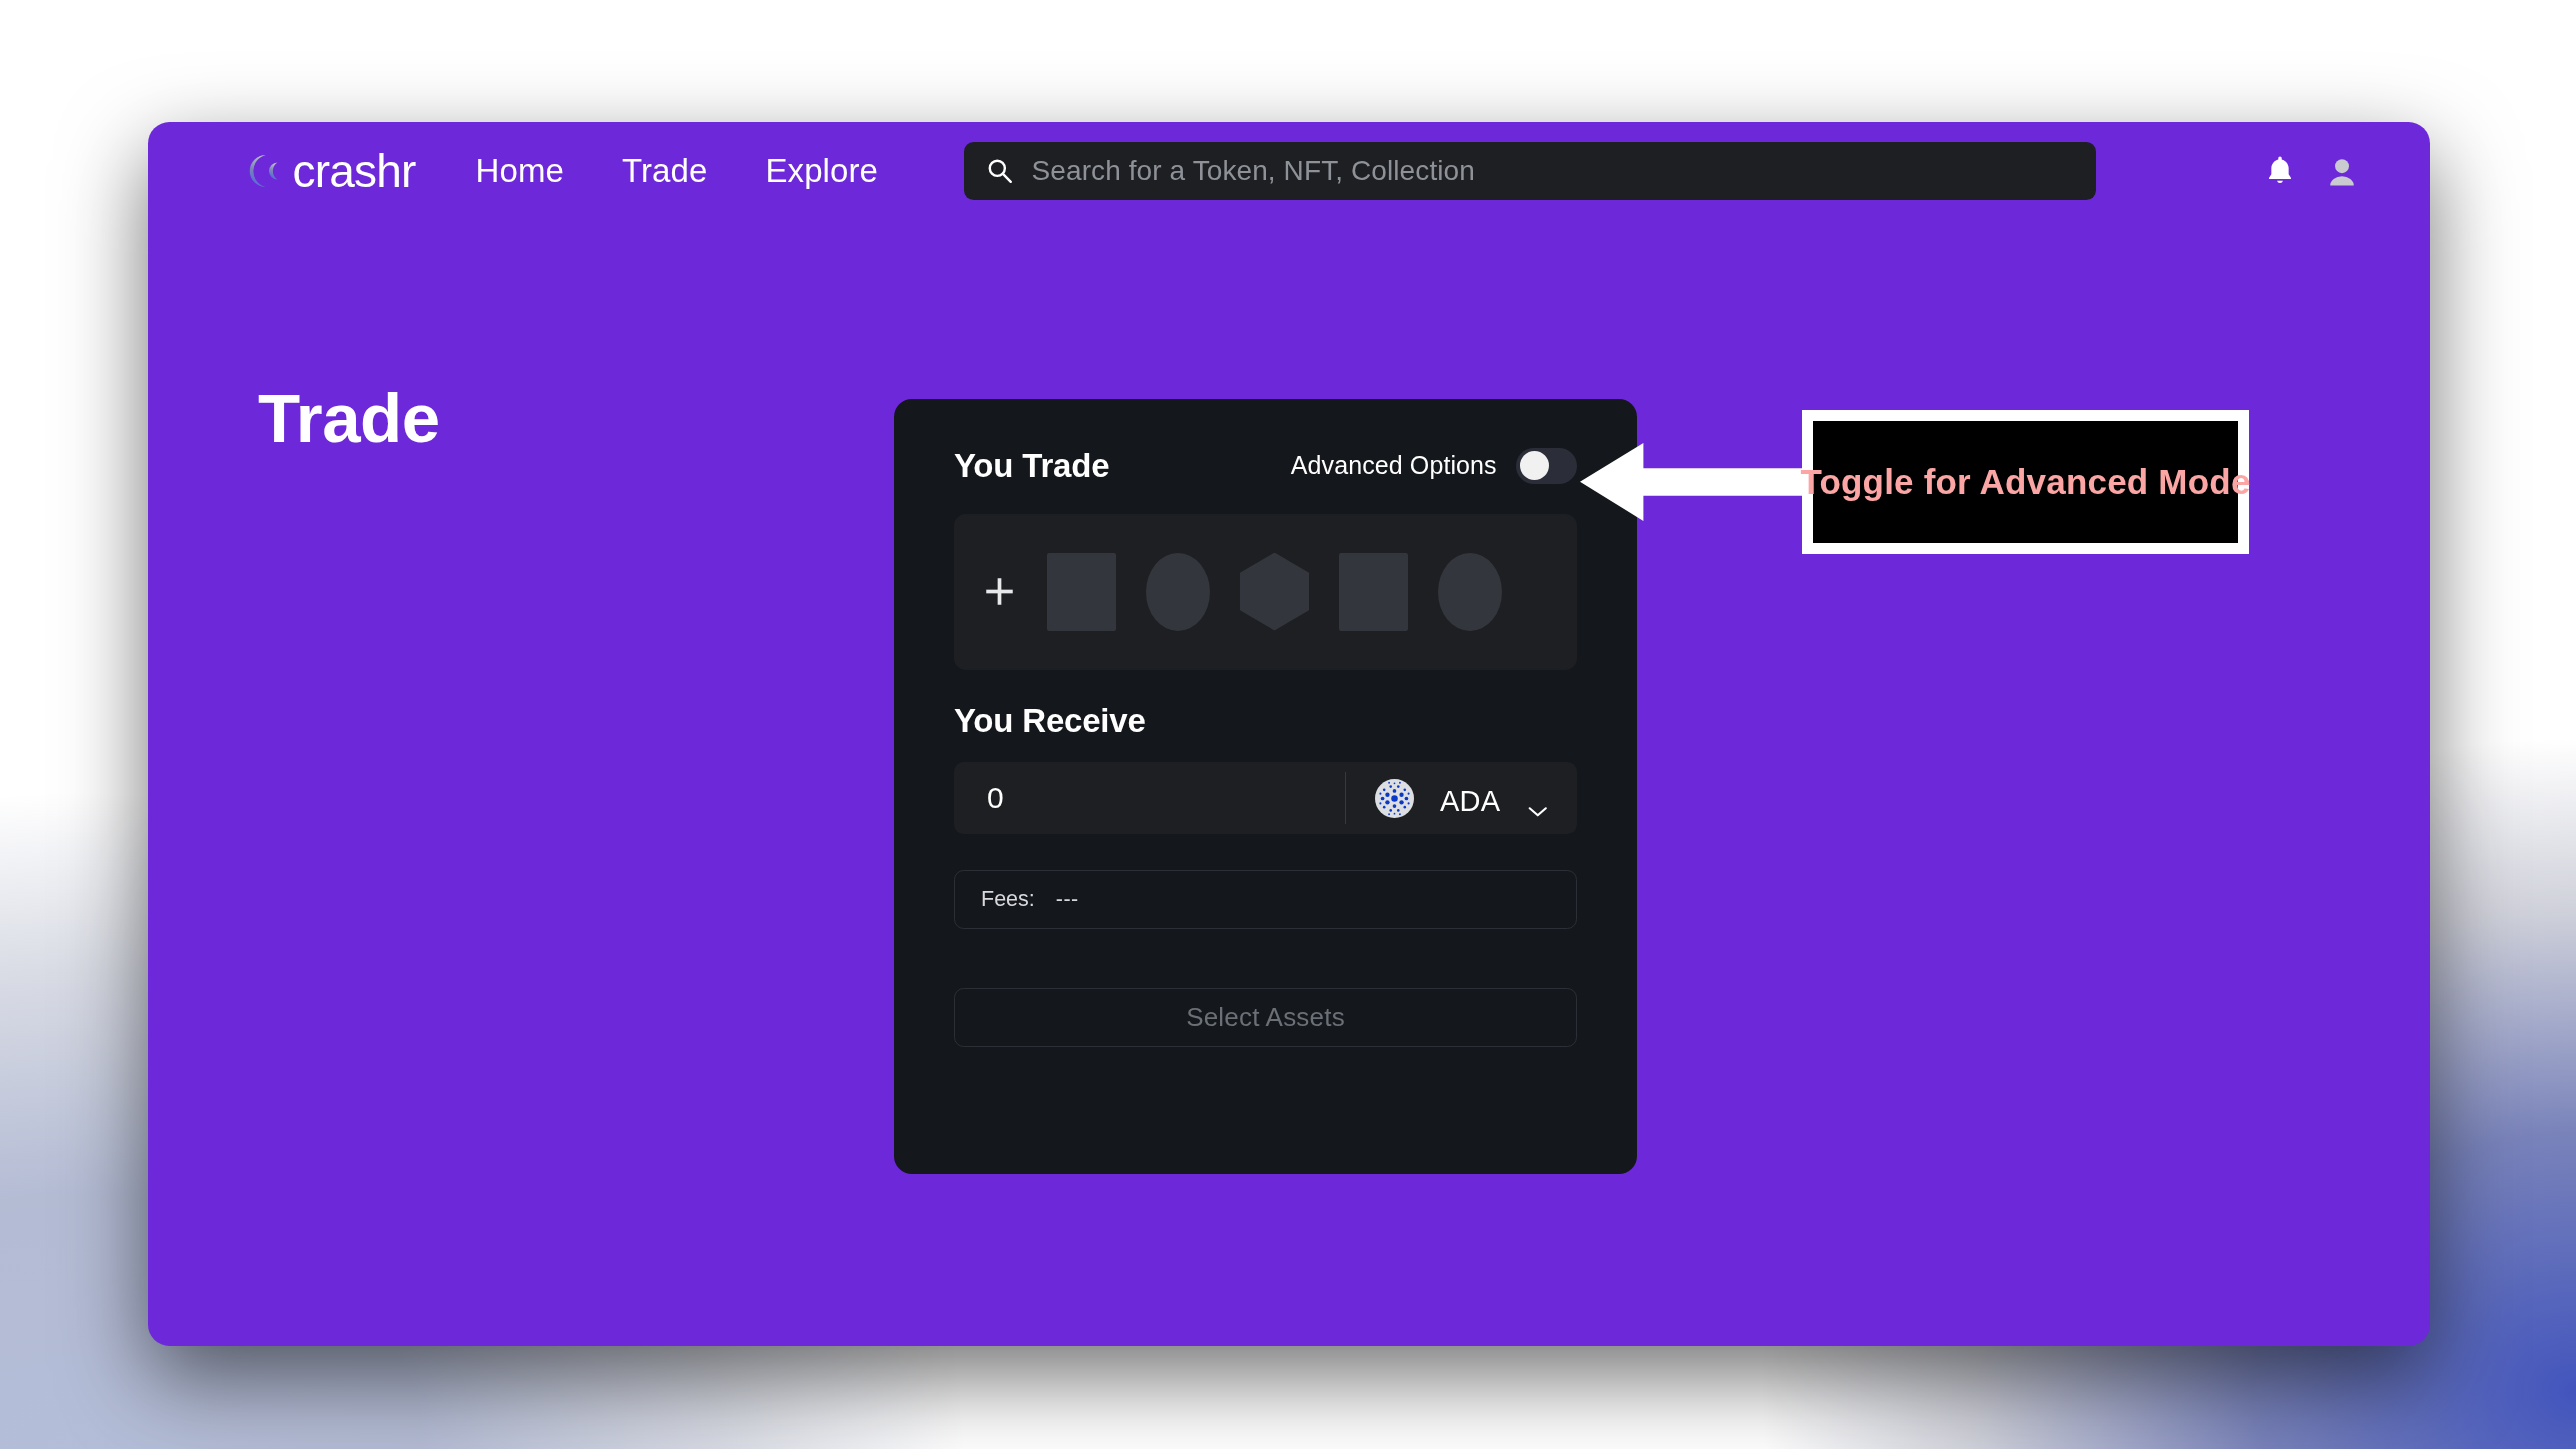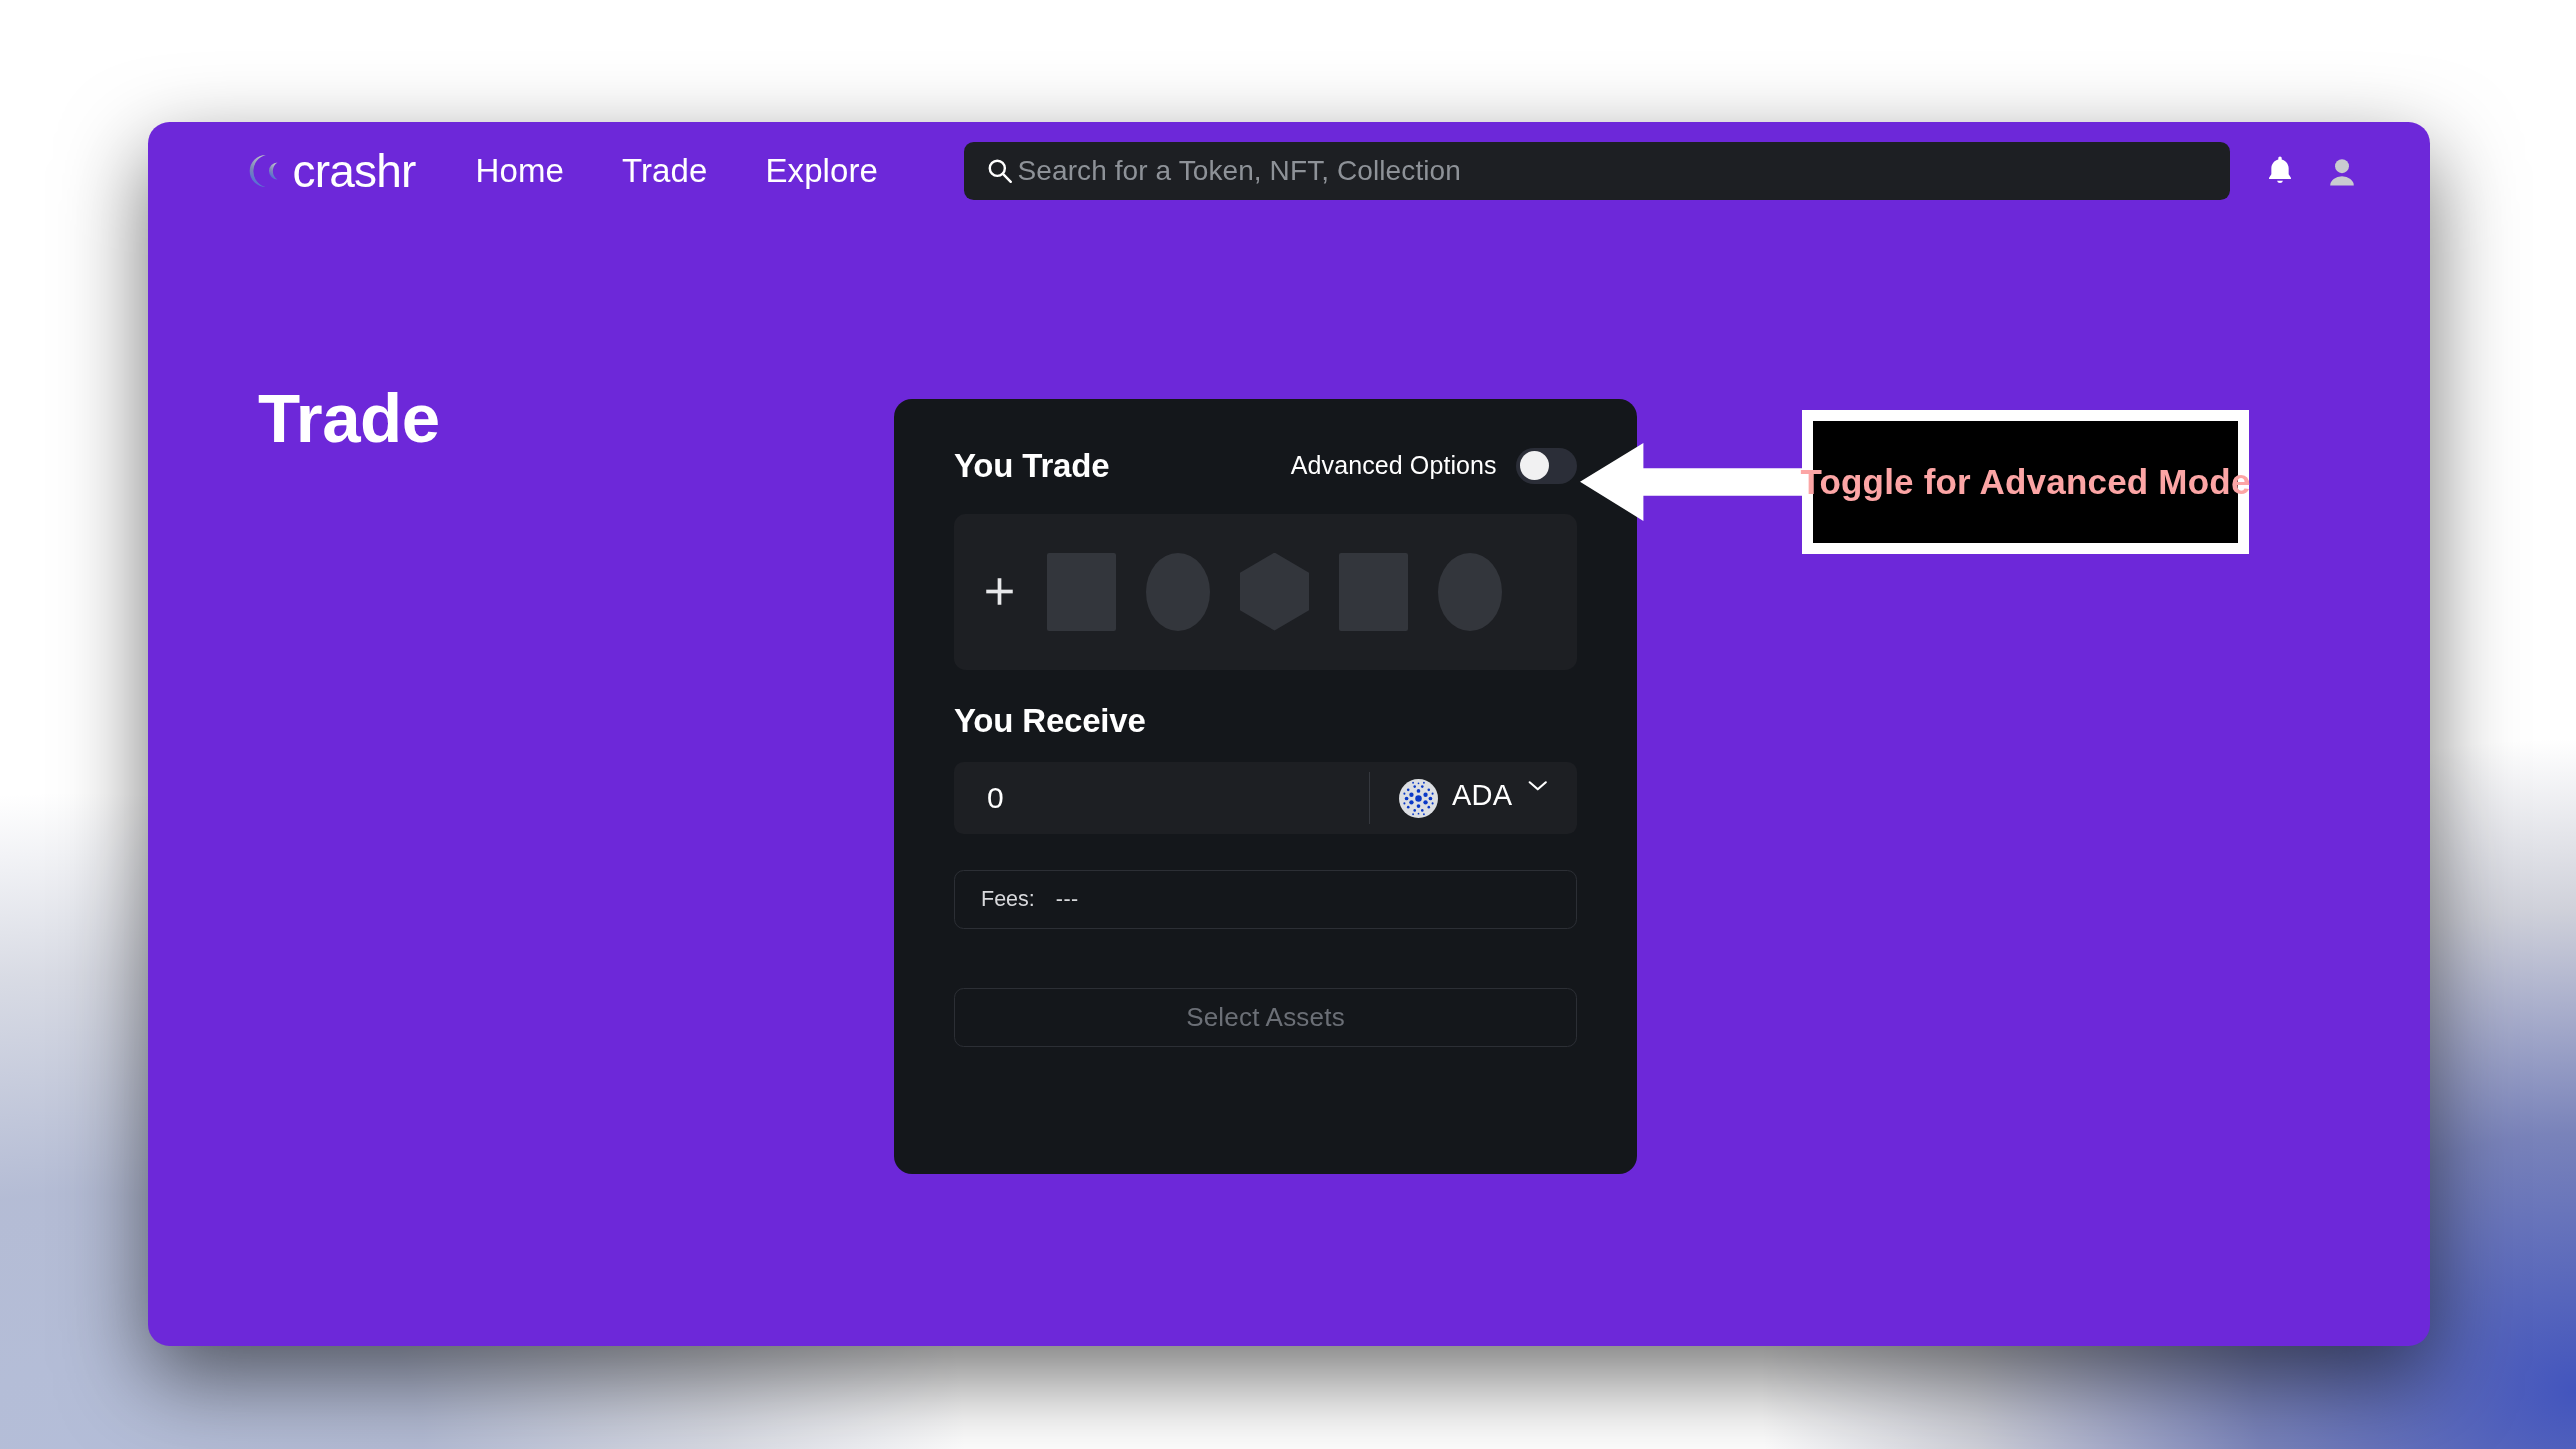--- a/index.html
+++ b/index.html
@@ -75,28 +75,28 @@
   .nav-link {
     font-size: 33px;
     color: #ffffff;
     letter-spacing: 0.1px;
     white-space: nowrap;
     cursor: pointer;
   }
 
   .search-box {
     margin-left: 86px;
-    width: 1266px;
+    width: 1132px;
     height: 58px;
     background: #1d1f23;
     border-radius: 9.7px;
     display: flex;
     align-items: center;
     padding: 0 21.5px;
-    gap: 4px;
+    gap: 18px;
     cursor: text;
   }
   .search-icon { width: 28px; height: 28px; flex: 0 0 auto; }
   .search-placeholder {
     font-size: 28px;
     color: #8e9298;
     letter-spacing: 0.1px;
     white-space: nowrap;
   }
 
@@ -212,22 +212,22 @@
   }
   .token-divider {
     width: 1.1px;
     height: 52px;
     background: #35383e;
     flex: 0 0 auto;
   }
   .token-select {
     flex: 0 0 auto;
     display: flex;
-    align-items: flex-start;
-    gap: 14px;
+    align-items: flex-end;
+    gap: 26px;
     padding: 0 29px 0 29px;
     cursor: pointer;
   }
   .ada-icon { width: 39px; height: 39px; flex: 0 0 auto; }
   .token-symbol {
     font-size: 29px;
     color: #ffffff;
     letter-spacing: 0.3px;
   }
   .chev-icon { width: 21.5px; height: 13px; flex: 0 0 auto; }

